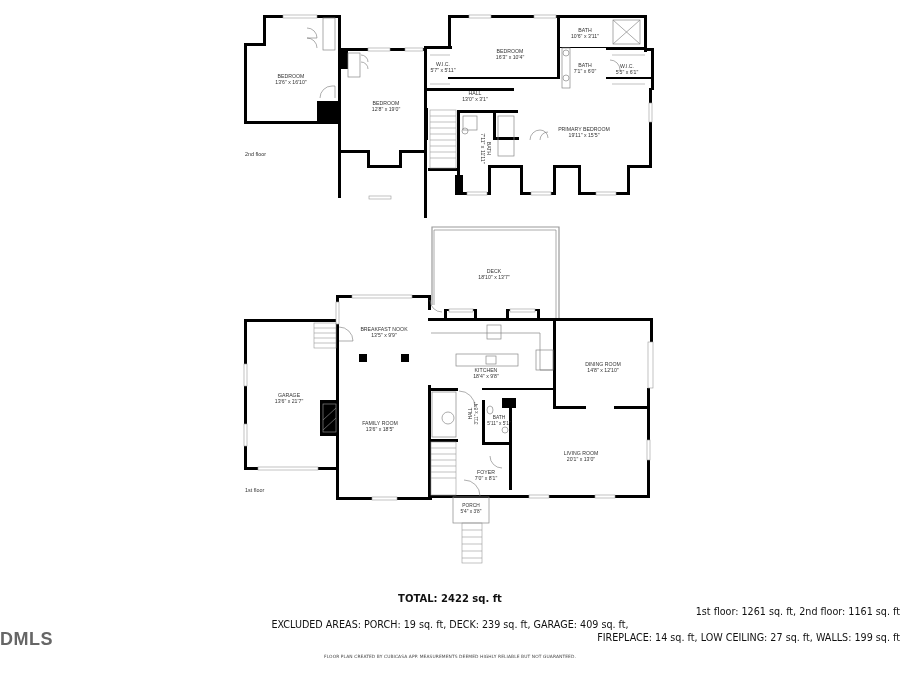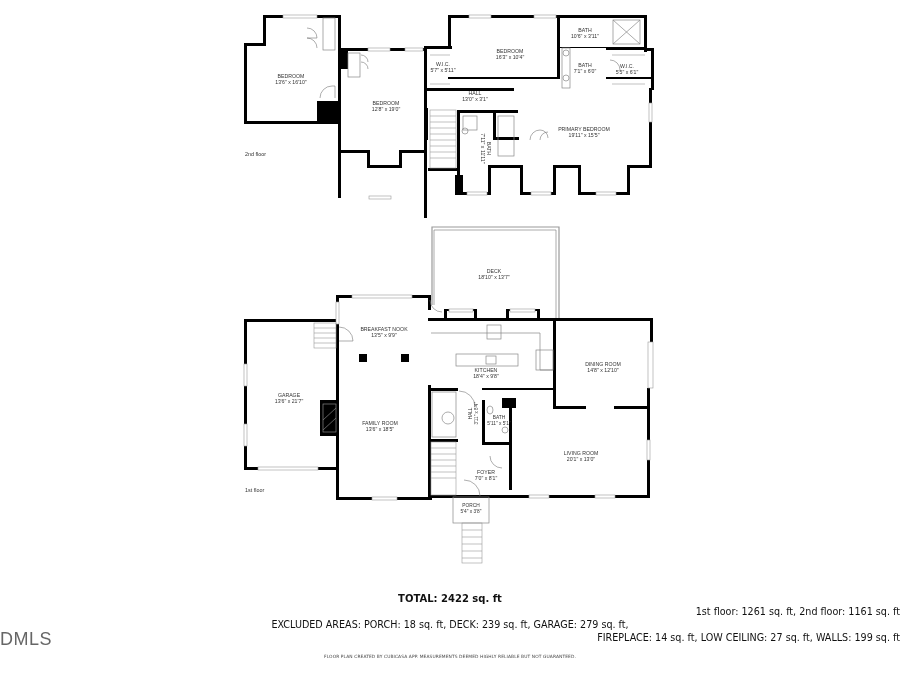--- a/index.html
+++ b/index.html
@@ -11,21 +11,21 @@
   .deck{fill:none;stroke:#9a9a9a;stroke-width:1.2;}
   .door{fill:none;stroke:#777;stroke-width:0.6;}
   .stair{fill:none;stroke:#999;stroke-width:0.6;}
   .lbl{position:absolute;font-size:5.2px;line-height:6.4px;text-align:center;color:#333;white-space:nowrap;transform:translateX(-50%);}
   .floorlbl{position:absolute;font-size:5.4px;color:#333;}
   .summary{position:absolute;left:0;width:900px;text-align:center;color:#111;font-family:"DejaVu Sans",sans-serif;}
   .s-total{top:593px;font-size:10px;font-weight:bold;}
   .s-line{font-size:9.6px;}
   .s1{top:606px;text-align:right;} .s2{top:619px;} .s3{top:632px;text-align:right;}
   .s-foot{top:654px;font-size:4.4px;letter-spacing:0.1px;color:#444;}
-  .mls{position:absolute;left:0;top:629px;font-size:18px;color:#666;font-family:"Liberation Sans",sans-serif;letter-spacing:0.5px;font-weight:400;}
+  .mls{position:absolute;left:0;top:629px;font-size:18px;color:#666;font-family:"Liberation Sans",sans-serif;letter-spacing:0.5px;font-weight:700;}
 </style>
 </head>
 <body>
 
 <svg class="plan" width="900" height="675" viewBox="0 0 900 675">
 
   <g>
 
     <rect class="w" x="263" y="15" width="3" height="31"></rect>
     <rect class="w" x="244" y="43" width="22" height="3"></rect>
@@ -333,16 +333,16 @@
   <div>7'0" x 8'1"</div>
 </div>
 <div class="lbl" style="left:471px;top:503px;font-size:4.8px;">
   <div>PORCH</div>
   <div>5'4" x 3'8"</div>
 </div>
 <div class="floorlbl" style="left:245px;top:487px;">1st floor</div>
 
 <div class="summary s-total">TOTAL: 2422 sq. ft</div>
 <div class="summary s-line s1">1st floor: 1261 sq. ft, 2nd floor: 1161 sq. ft</div>
-<div class="summary s-line s2">EXCLUDED AREAS: PORCH: 18 sq. ft, DECK: 239 sq. ft, GARAGE: 279 sq. ft,</div>
+<div class="summary s-line s2">EXCLUDED AREAS: PORCH: 19 sq. ft, DECK: 239 sq. ft, GARAGE: 409 sq. ft,</div>
 <div class="summary s-line s3">FIREPLACE: 14 sq. ft, LOW CEILING: 27 sq. ft, WALLS: 199 sq. ft</div>
 <div class="summary s-foot">FLOOR PLAN CREATED BY CUBICASA APP. MEASUREMENTS DEEMED HIGHLY RELIABLE BUT NOT GUARANTEED.</div>
 <div class="mls">DMLS</div>
 
 </body></html>

